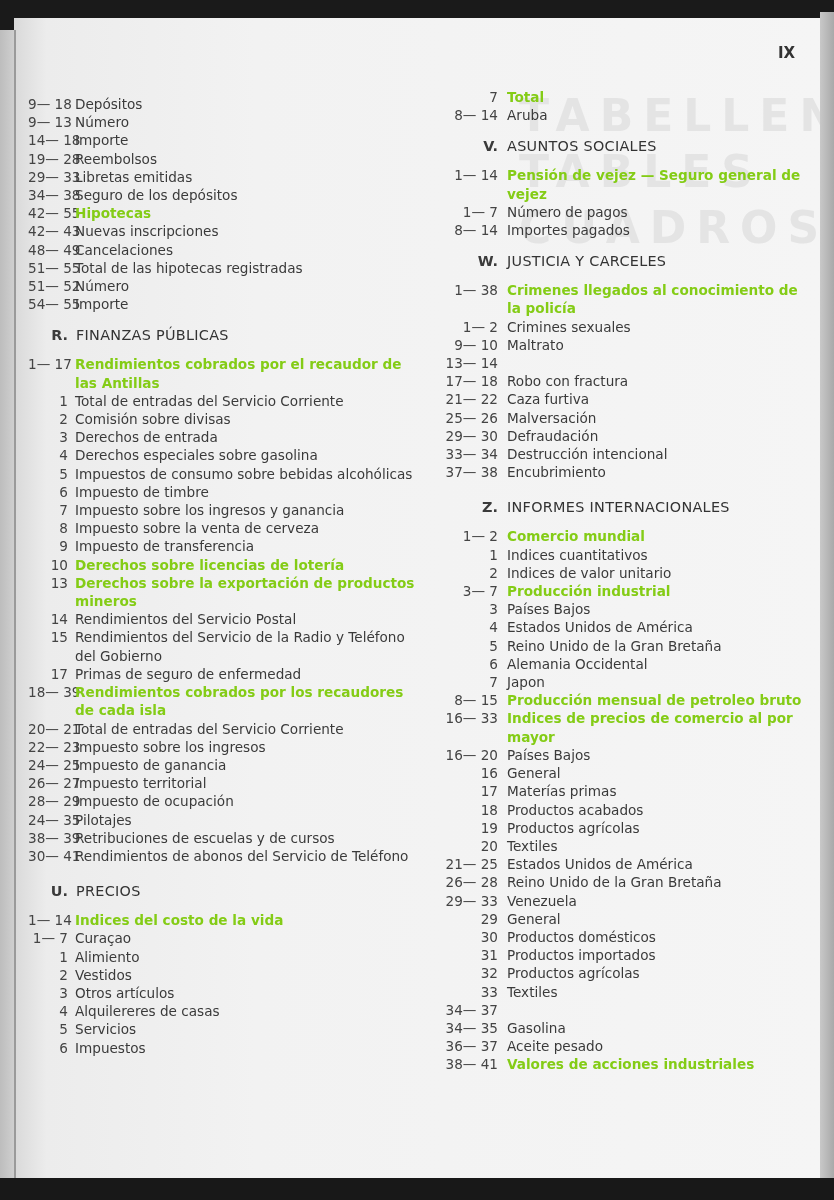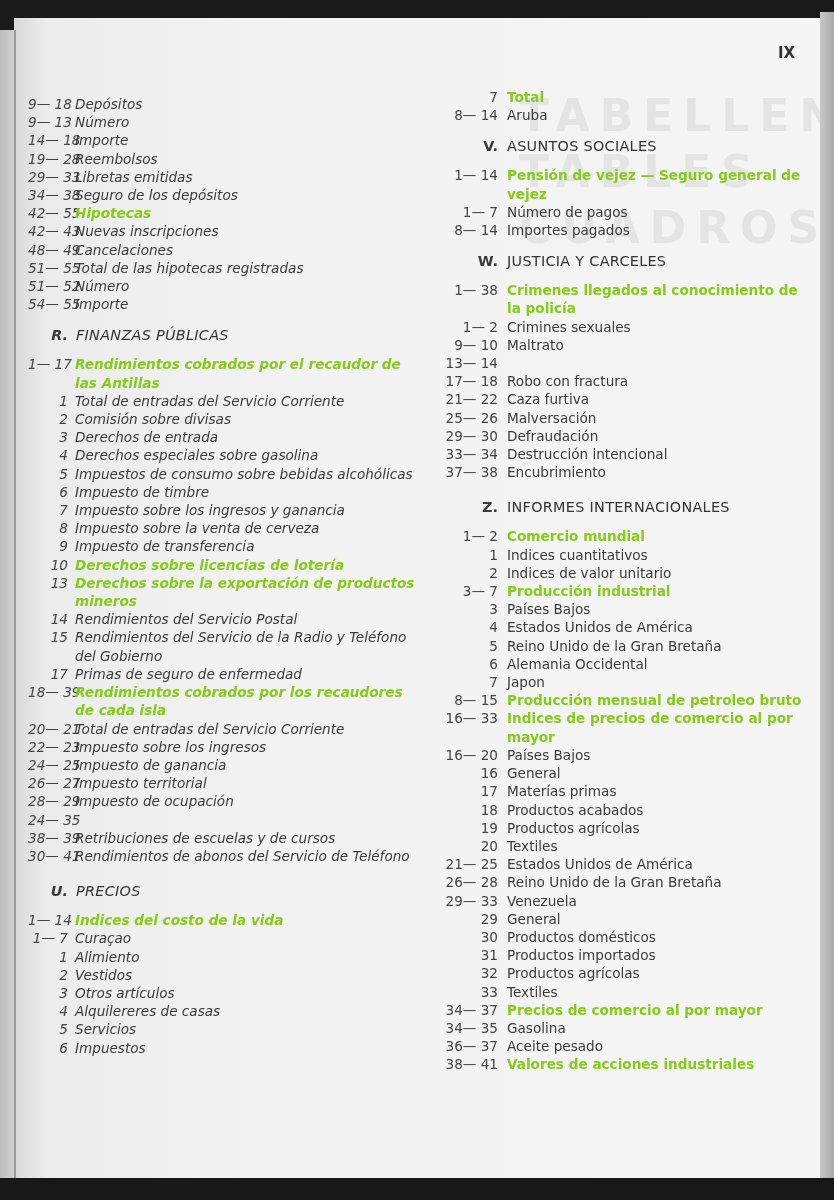--- a/index.html
+++ b/index.html
@@ -30,21 +30,21 @@
     position:absolute; left:0; top:1178px; width:834px; height:22px; background:#181818;
   }
   .page-number {
     position:absolute; left:778px; top:44px; font-size:15px; font-weight:bold; color:#333;
   }
   .ghost {
     position:absolute; left:505px; top:70px; font-size:44px; font-weight:bold;
     letter-spacing:10px; color:#e4e4e4; line-height:56px;
   }
   .col { position:absolute; }
-  .col-left { left:28px; top:95px; width:390px;font-style:italic; }
+  .col-left { left:28px; top:95px; width:390px; }
   .col-right { left:430px; top:88px; width:380px; }
   .row { display:flex; font-size:13.6px; line-height:18.2px; }
   .num { width:40px; text-align:right; padding-right:7px; flex:none; white-space:nowrap; color:#444; }
   .col-right .num { width:68px; padding-right:9px; }
   .txt { flex:1; }
   .bold .txt { font-weight:bold; color:#84cc16; }
   .section { display:flex; font-size:14.4px; margin:14px 0 12px 0; }
   .section .letter { width:40px; text-align:right; padding-right:8px; flex:none; font-weight:bold; }
   .col-right .section .letter { width:68px; padding-right:9px; }
   .section .title { font-weight:normal; letter-spacing:0.3px; color:#333; }
@@ -202,20 +202,21 @@
       <div class="row">
         <span class="num">26— 27</span>
         <span class="txt">Impuesto territorial</span>
       </div>
       <div class="row">
         <span class="num">28— 29</span>
         <span class="txt">Impuesto de ocupación</span>
       </div>
       <div class="row">
         <span class="num">24— 35</span>
+        <span class="txt">Pilotajes</span>
       </div>
       <div class="row">
         <span class="num">38— 39</span>
         <span class="txt">Retribuciones de escuelas y de cursos</span>
       </div>
       <div class="row">
         <span class="num">30— 41</span>
         <span class="txt">Rendimientos de abonos del Servicio de Teléfono</span>
       </div>
     </div>
@@ -437,21 +438,20 @@
       <div class="row">
         <span class="num">32</span>
         <span class="txt">Productos agrícolas</span>
       </div>
       <div class="row">
         <span class="num">33</span>
         <span class="txt">Textiles</span>
       </div>
       <div class="row bold">
         <span class="num">34— 37</span>
-        <span class="txt">Precios de comercio al por mayor</span>
       </div>
       <div class="row">
         <span class="num">34— 35</span>
         <span class="txt">Gasolina</span>
       </div>
       <div class="row">
         <span class="num">36— 37</span>
         <span class="txt">Aceite pesado</span>
       </div>
       <div class="row bold">

